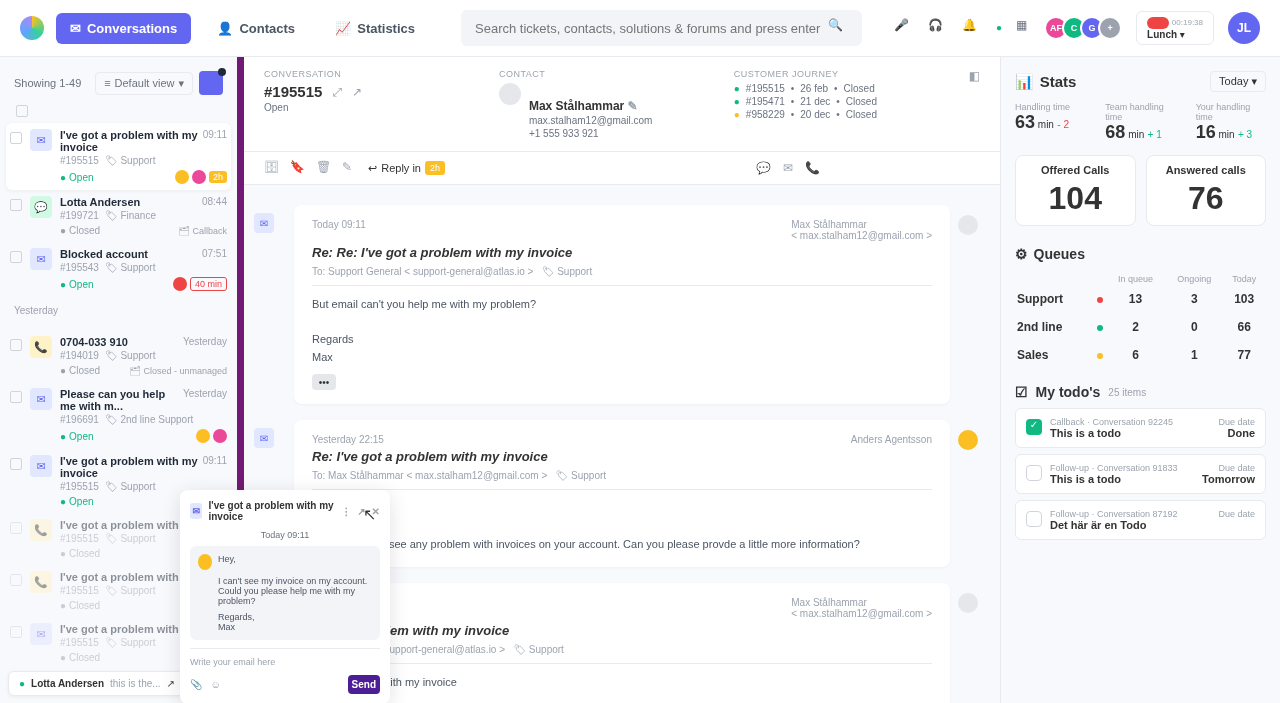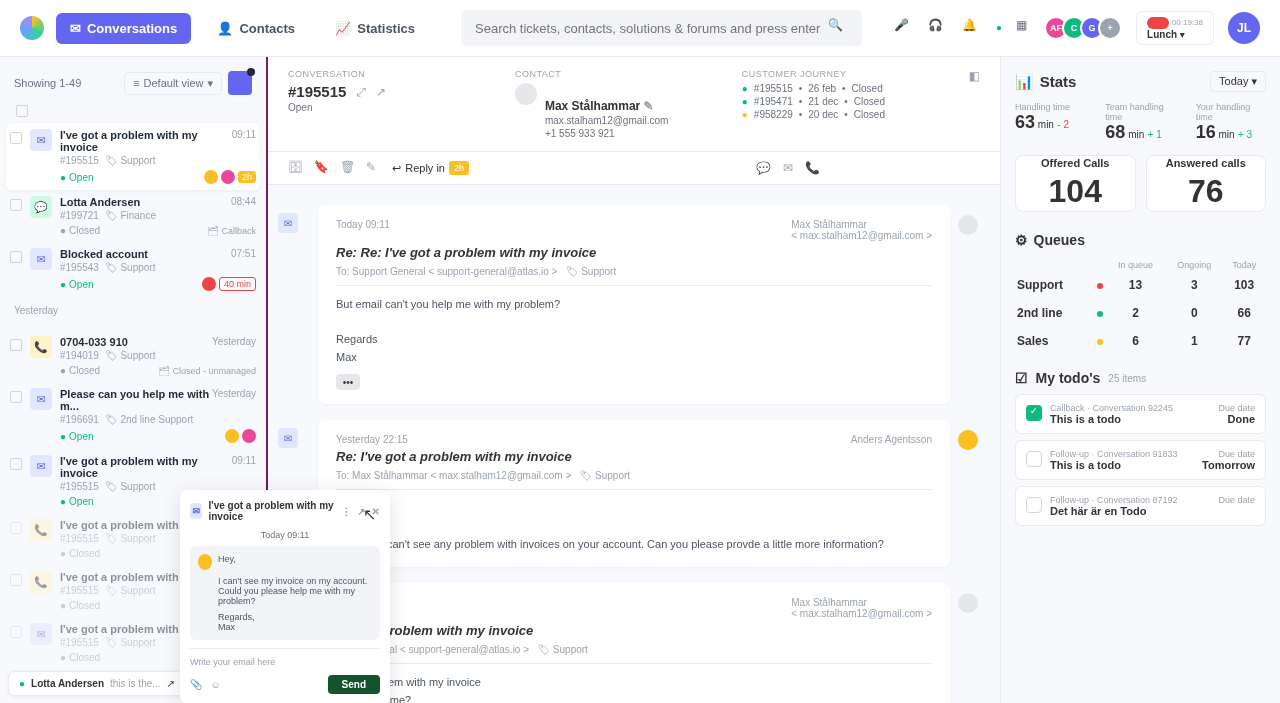--- a/index.html
+++ b/index.html
@@ -13,21 +13,21 @@
 .search input { border: none; background: transparent; flex: 1; outline: none; font-size: 13px; }
 .topbar-right { display: flex; align-items: center; gap: 14px; }
 .icon-btn { width: 20px; height: 20px; color: #6b7280; }
 .pill { display:flex; align-items:center; gap:4px; font-size:10px; color:#6b7280;}
 .avatars { display:flex; }
 .avatars span { width:24px; height:24px; border-radius:50%; margin-left:-6px; border:2px solid #fff; font-size:9px; display:flex; align-items:center; justify-content:center; color:#fff; font-weight:600;}
 .status-box { border:1px solid #e8eaef; border-radius:6px; padding:4px 10px; font-size:10px; }
 .toggle { width:22px; height:12px; background:#ef4444; border-radius:6px; display:inline-block; vertical-align:middle;}
 .user-avatar { width:32px; height:32px; border-radius:50%; background:#6366f1; color:#fff; display:flex; align-items:center; justify-content:center; font-weight:600;}
 .main { display:flex; height:calc(100% - 56px); }
-.sidebar { width:268px; border-right:2px solid #701a75; padding:10px 6px; overflow:hidden; position:relative;}
+.sidebar { width:244px; border-right:7px solid #701a75; padding:10px 6px; overflow:hidden; position:relative;}
 .sb-header { display:flex; align-items:center; justify-content:space-between; padding:4px 8px; font-size:11px; color:#6b7280;}
 .view-sel { display:flex; align-items:center; gap:4px; font-size:11px; padding:4px 8px; border:1px solid #e8eaef; border-radius:4px;}
 .filter-btn { width:24px; height:24px; background:#6366f1; border-radius:4px; position:relative;}
 .filter-btn::after { content:''; position:absolute; top:-3px; right:-3px; width:8px; height:8px; background:#1f2937; border-radius:50%;}
 .ticket-list { margin-top:6px; }
 .ticket { display:flex; gap:8px; padding:6px 4px; border-radius:6px; }
 .ticket.sel { background:#fff; box-shadow:0 1px 4px rgba(0,0,0,0.06);}
 .chk { width:12px; height:12px; border:1px solid #d1d5db; border-radius:2px; margin-top:3px;}
 .ticon { width:22px; height:22px; border-radius:4px; display:flex; align-items:center; justify-content:center; font-size:11px;}
 .ticon.mail { background:#e0e7ff; color:#6366f1;}
@@ -74,21 +74,21 @@
 .today-sel { font-size:11px; border:1px solid #e8eaef; padding:3px 8px; border-radius:4px;}
 .stats-row { display:flex; gap:20px; margin-bottom:12px;justify-content:space-between;}
 .stat { flex:1;}
 .stat-label { font-size:9px; color:#9ca3af;}
 .stat-val { font-size:18px; font-weight:700;}
 .stat-val small { font-size:10px; font-weight:400;}
 .stat-delta { font-size:10px;}
 .stat-delta.neg { color:#ef4444;}
 .stat-delta.pos { color:#10b981;}
 .cards-row { display:flex; gap:10px; margin-bottom:20px;}
-.big-card { flex:1; border:1px solid #e8eaef; border-radius:8px; padding:1px; text-align:center; background:#fff;}
+.big-card { flex:1; border:1px solid #e8eaef; border-radius:8px; padding:8px; text-align:center; background:#fff;}
 .big-card .lbl { font-size:11px; font-weight:600;}
 .big-card .num { font-size:32px; font-weight:700; margin-top:4px;}
 .queues h3 { font-size:14px; font-weight:700; margin-bottom:10px; display:flex; gap:6px; align-items:center;}
 .qtable { width:100%; font-size:11px;}
 .qtable th { font-size:9px; color:#9ca3af; font-weight:400; text-align:center;}
 .qtable td { text-align:center; padding:6px 0;}
 .qname { text-align:left !important; font-weight:600; font-size:12px;}
 .qdot { width:6px; height:6px; border-radius:50%; display:inline-block;}
 .qval { font-size:12px; font-weight:700;}
 .todos h3 { font-size:14px; font-weight:700; margin:14px 0 8px; display:flex; gap:8px; align-items:center;}
@@ -105,21 +105,21 @@
 .todo-due .v { font-size:11px; font-weight:600;}
 .bottom-chip { position:absolute; bottom:8px; left:8px; background:#fff; border:1px solid #e8eaef; border-radius:6px; padding:6px 10px; font-size:10px; display:flex; align-items:center; gap:6px; box-shadow:0 1px 4px rgba(0,0,0,0.06);}
 .popup { position:absolute; left:180px; top:490px; width:210px; background:#fff; border-radius:8px; box-shadow:0 4px 20px rgba(0,0,0,0.12); padding:10px; font-size:10px;}
 .popup-head { display:flex; align-items:center; gap:6px; font-weight:600; margin-bottom:8px;}
 .popup-hicon { width:16px; height:16px; background:#e0e7ff; color:#6366f1; border-radius:3px; display:flex; align-items:center; justify-content:center; font-size:9px;}
 .popup-time { text-align:center; font-size:9px; color:#6b7280; margin-bottom:6px;}
 .popup-msg { background:#f3f4f8; border-radius:6px; padding:8px; font-size:9px; color:#4b5563; display:flex; gap:6px;}
 .popup-av { width:16px; height:16px; border-radius:50%; background:#fbbf24;}
 .popup-input { border-top:1px solid #e8eaef; margin-top:8px; padding-top:8px; font-size:9px; color:#9ca3af;}
 .popup-foot { display:flex; justify-content:space-between; align-items:center; margin-top:8px;}
-.send-btn { background:#14532d; color:#fff; padding:4px 14px; border-radius:4px; font-size:10px; font-weight:600;}
+.send-btn { background:#4c1d95; color:#fff; padding:4px 4px; border-radius:4px; font-size:10px; font-weight:600;}
 .cursor { position:absolute; left:363px; top:505px; font-size:16px; pointer-events:none;}
 </style>
 </head>
 <body>
 
 <div class="topbar">
   <div class="logo"></div>
   <div class="nav-btn active">
     <span>✉</span>
     <span>Conversations</span>

